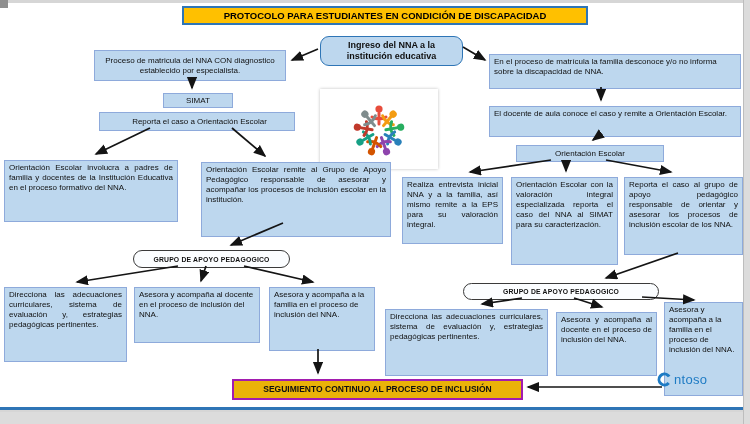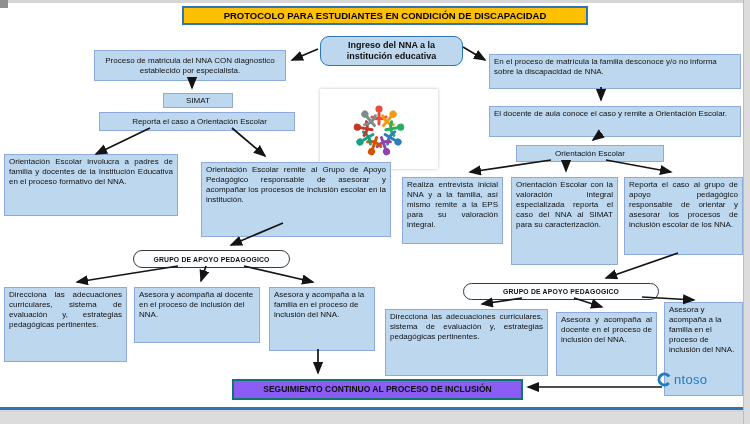--- a/index.html
+++ b/index.html
@@ -28,21 +28,21 @@
     display:flex;align-items:center;justify-content:center;text-align:center;
   }
   .pill{
     position:absolute;box-sizing:border-box;
     background:#fbfdff;border:1px solid #3a3a3a;border-radius:9px;
     font-weight:bold;font-size:6.8px;letter-spacing:.2px;
     display:flex;align-items:center;justify-content:center;text-align:center;
   }
   .major{border:1.5px solid #2e75b6;font-weight:bold;font-size:9px;}
   .seguimiento{
-    background:#8b5cf6;border:2px solid #0f766e;
+    background:#eab308;border:2px solid #a21caf;
     font-weight:bold;font-size:8.5px;
   }
   .arrows{position:absolute;left:0;top:0;width:750px;height:424px;pointer-events:none;}
   .people-box{position:absolute;left:320px;top:86px;width:118px;height:80px;background:#fff;box-shadow:0 0 3px rgba(0,0,0,.25);}
   .logo{position:absolute;left:656px;top:368px;display:flex;align-items:center;gap:1px;}
   .logo-text{font-size:13px;color:#1e7bc4;letter-spacing:.3px;}
 </style>
 </head>
 <body>
 
@@ -100,21 +100,21 @@
   <div class="node" style="left:489px;top:51px;width:252px;height:35px;">En el proceso de matrícula la familia desconoce y/o no informa sobre la discapacidad de NNA.</div>
 
   <div class="node flex" style="left:163px;top:90px;width:70px;height:15px;">SIMAT</div>
 
   <div class="node flex" style="left:99px;top:109px;width:196px;height:19px;padding-left:9px;">Reporta  el caso a Orientación Escolar</div>
 
   <div class="node" style="left:489px;top:103px;width:252px;height:31px;">El docente de aula conoce el caso y remite a Orientación Escolar.</div>
 
   <div class="node flex" style="left:516px;top:142px;width:148px;height:17px;">Orientación Escolar</div>
 
-  <div class="node justify" style="left:4px;top:151px;width:174px;height:62px;">Orientación Escolar involucra a padres de familia y docentes de la Institución Educativa en el proceso formativo del NNA.</div>
+  <div class="node justify" style="left:4px;top:157px;width:174px;height:62px;">Orientación Escolar involucra a padres de familia y docentes de la Institución Educativa en el proceso formativo del NNA.</div>
 
   <div class="node justify" style="left:201px;top:159px;width:190px;height:75px;">Orientación Escolar remite  al Grupo de Apoyo Pedagógico  responsable de asesorar y acompañar los procesos de inclusión escolar en la institución.</div>
 
   <div class="node justify" style="left:402px;top:174px;width:101px;height:67px;">Realiza entrevista inicial NNA y a la familia, así mismo remite a la EPS para  su valoración integral.</div>
 
   <div class="node justify" style="left:511px;top:174px;width:107px;height:88px;">Orientación Escolar con la valoración integral especializada reporta el caso del NNA al SIMAT para su caracterización.</div>
 
   <div class="node justify" style="left:624px;top:174px;width:119px;height:78px;">Reporta el caso al grupo de apoyo pedagógico responsable de orientar y asesorar los procesos de inclusión escolar de los NNA.</div>
 
   <div class="pill" style="left:133px;top:247px;width:157px;height:18px;">GRUPO DE APOYO PEDAGOGICO</div>

